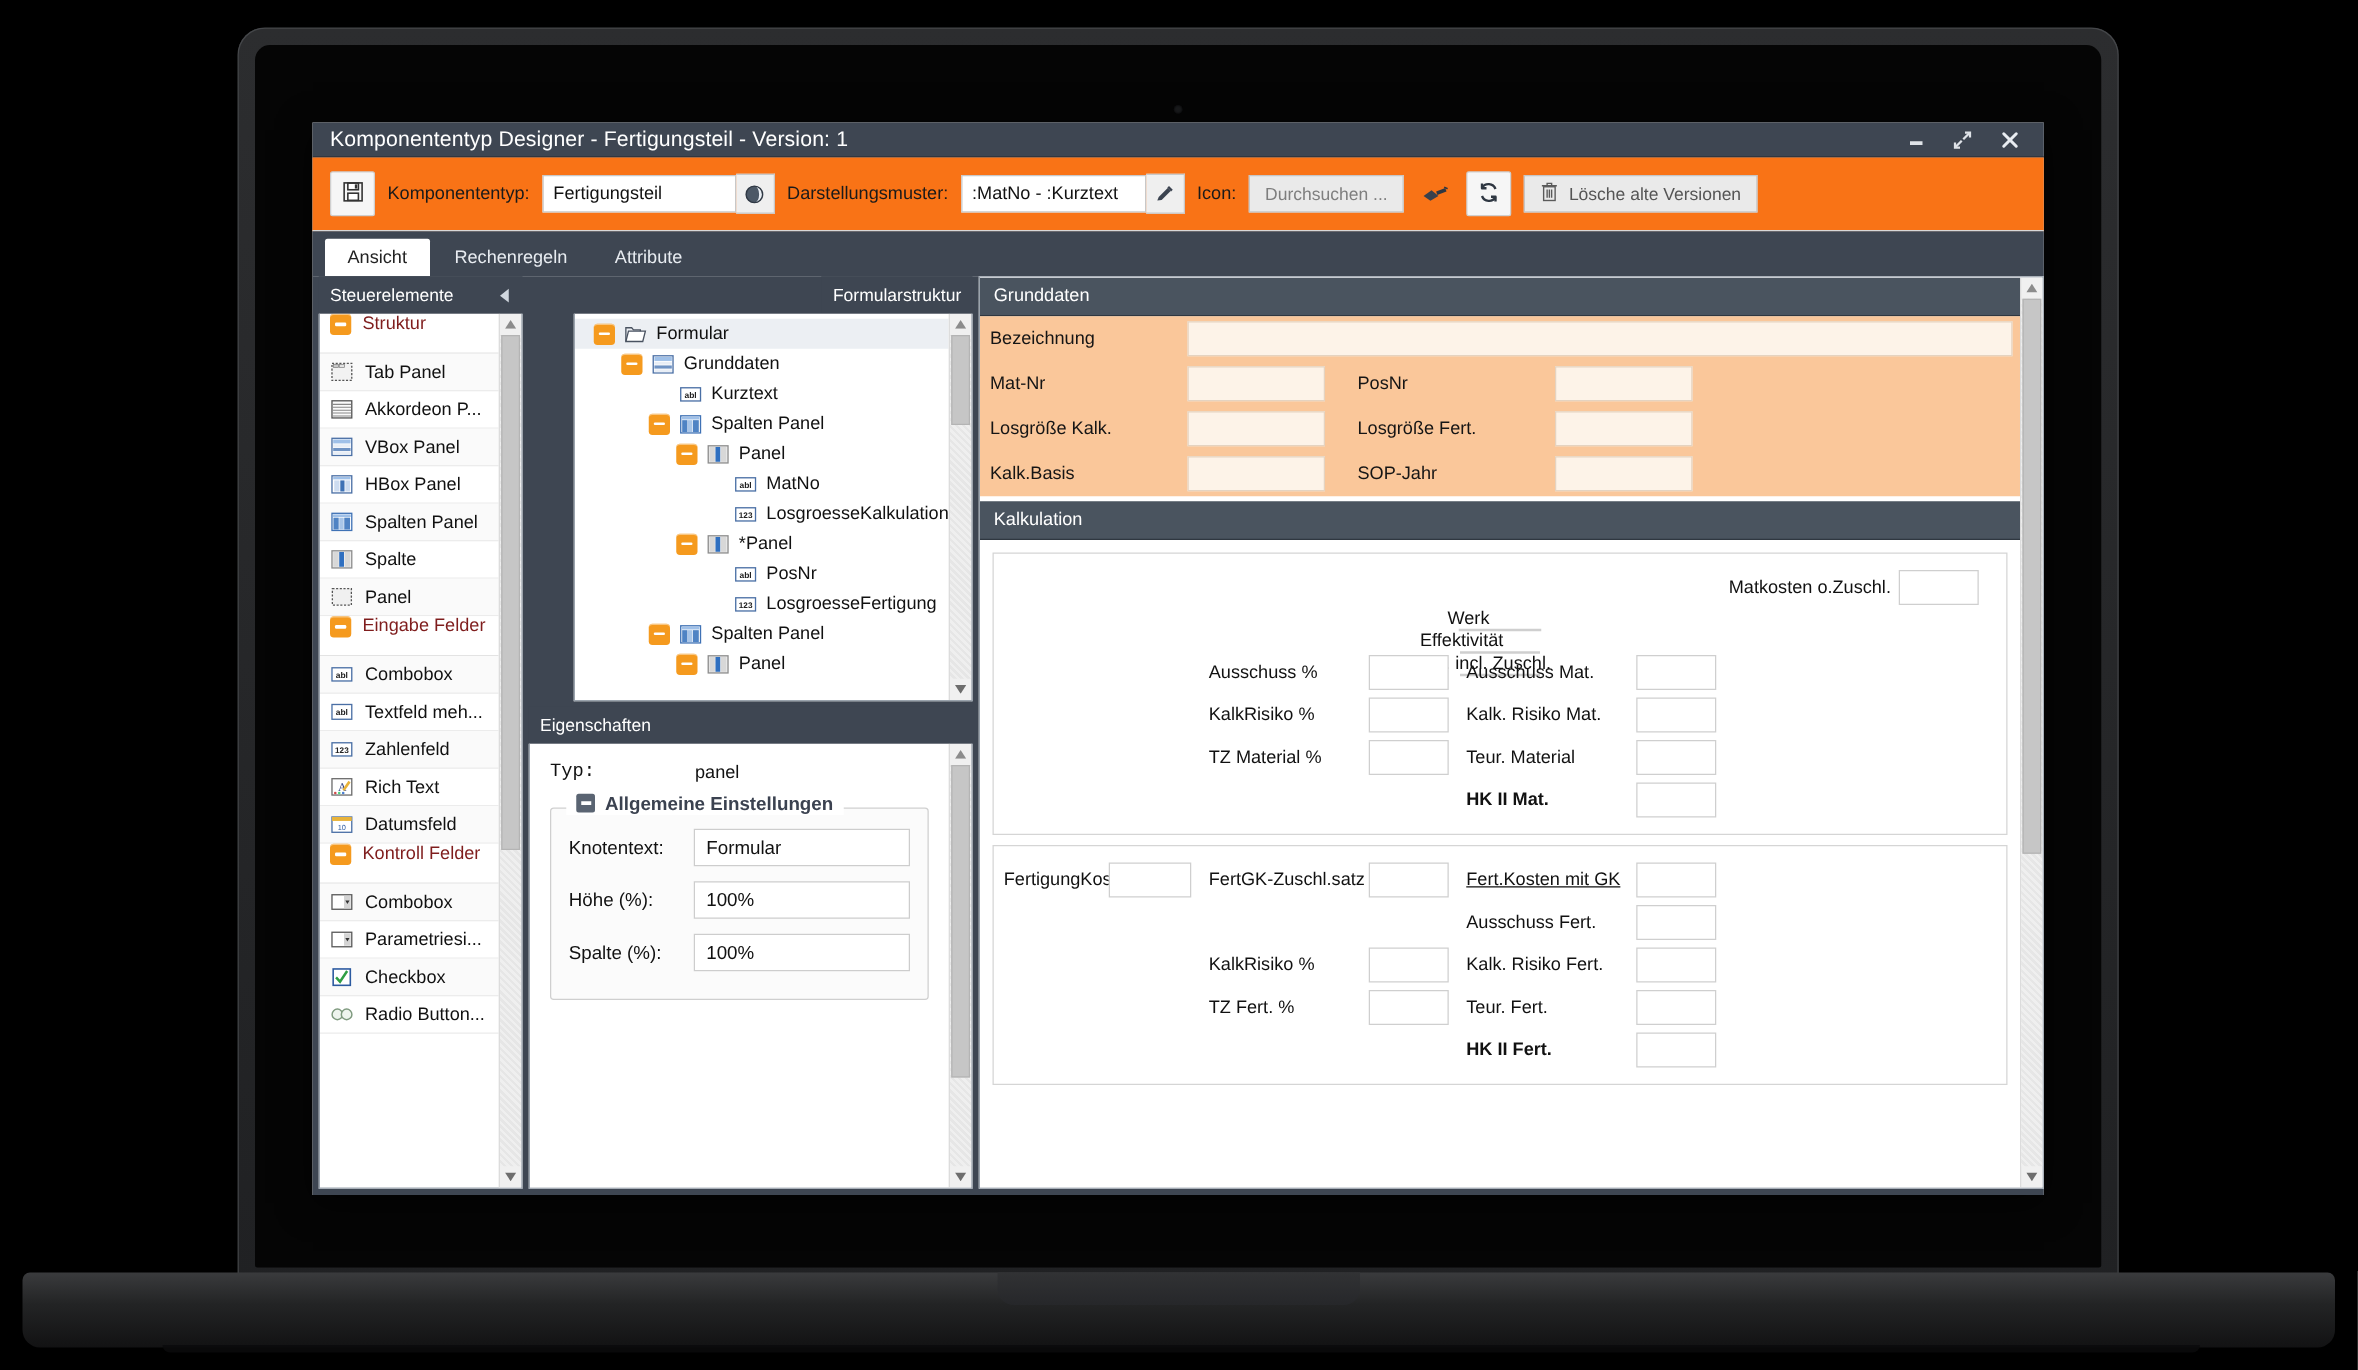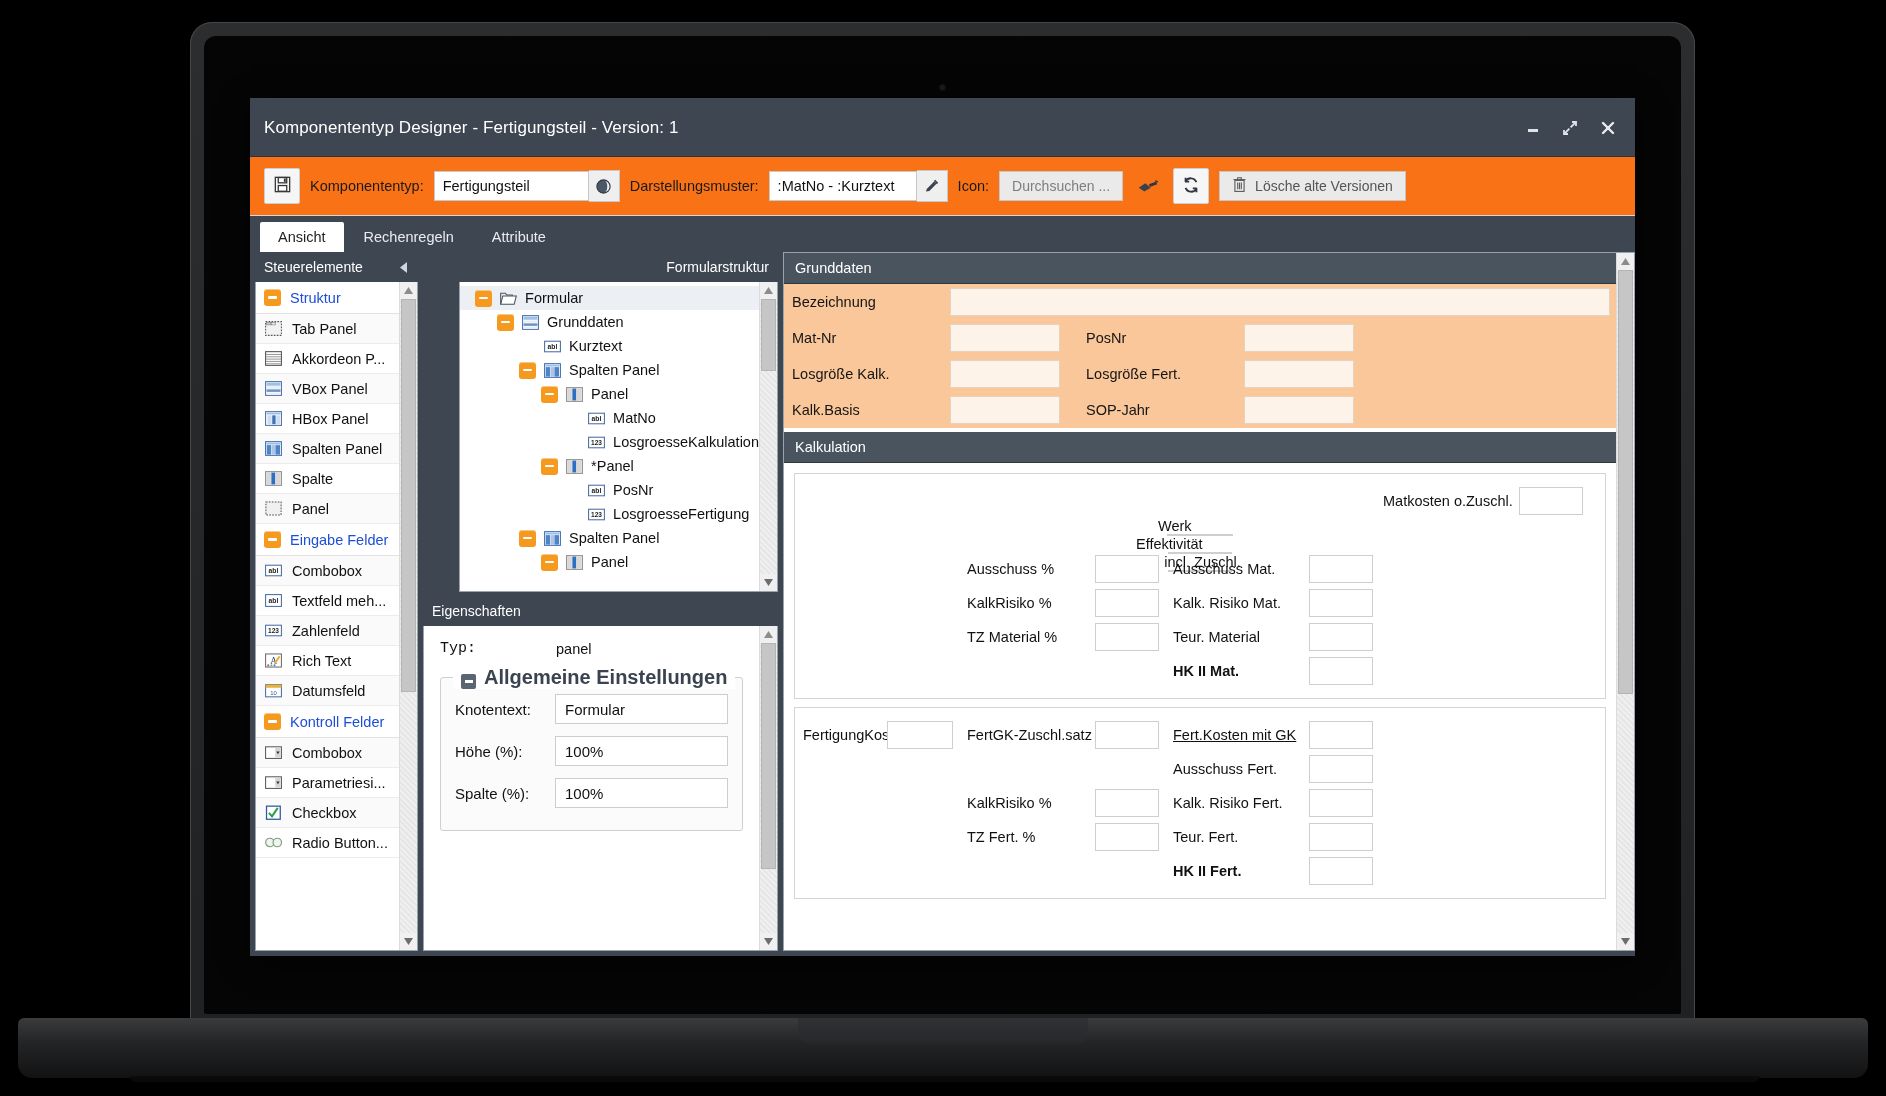--- a/index.html
+++ b/index.html
@@ -38,21 +38,21 @@
 
   
   #app{
     position:absolute;left:250px;top:98px;width:1385px;height:858px;
     background:#f1f1f1;
     box-shadow:0 6px 26px rgba(0,0,0,.7);
     display:flex;flex-direction:column;
     font-size:13px;color:#222;
   }
   .titlebar{
-    height:59px;background:#3e4652;color:#fff;display:flex;align-items:center;
+    height:28px;background:#3e4652;color:#fff;display:flex;align-items:center;
     padding:0 14px;flex:none;
     box-shadow:inset 0 -1px 0 #2c333c;
   }
   .title-text{font-size:17px;font-weight:400;letter-spacing:.1px;}
   .win-btns{margin-left:auto;display:flex;align-items:center;gap:20px;padding-right:4px;}
   .win-btn{color:#dfe3e8;cursor:default;line-height:1;}
   .win-btn svg{display:block;}
 
   
   .toolbar{
@@ -101,22 +101,22 @@
   .panel-hd{
     height:30px;background:#3e4652;color:#fff;display:flex;align-items:center;
     padding:0 9px;font-size:14px;flex:none;
   }
   .panel-hd .collapse{margin-left:auto;cursor:pointer;line-height:0;}
   .panel-body{background:#fff;border:1px solid #9aa3ad;border-top:none;flex:1;min-height:0;display:flex;overflow:hidden;}
 
   
   .palette{flex:1;min-width:0;overflow:hidden;}
   .pal-group{
-    display:flex;align-items:center;gap:9px;height:31px;padding:0 8px;
-    color:#1d4ed8;font-size:14.5px;background:#fff;border-bottom:1px solid #e3e3e3;
+    display:flex;gap:9px;height:31px;padding:0 8px;
+    color:#7f1d1d;font-size:14.5px;background:#fff;border-bottom:1px solid #e3e3e3;
   }
   .pal-item{
     display:flex;align-items:center;gap:9px;height:29px;padding:0 8px;font-size:14.5px;color:#111;
     border-bottom:1px solid #ececec;cursor:pointer;white-space:nowrap;overflow:hidden;
   }
   .pal-item:nth-child(even){background:#fafafa;}
   .minus-box{
     width:17px;height:17px;border-radius:3px;background:#f59a1e;display:flex;align-items:center;
     justify-content:center;flex:none;
     box-shadow:inset 0 1px 0 rgba(255,255,255,.45);
@@ -144,21 +144,21 @@
   .props{flex:1;min-width:0;padding:14px 16px 0 16px;overflow:hidden;background:#fff;}
   .prop-row{display:flex;align-items:center;margin-bottom:6px;}
   .prop-lab{width:116px;font-size:15px;color:#111;font-family:Liberation Mono, monospace;}
   .prop-val{font-size:14.5px;color:#111;}
   .fieldset{
     margin-top:20px;border:1px solid #cfcfcf;border-radius:3px;background:#fbfbfb;
     padding:16px 14px 10px 14px;position:relative;
   }
   .fieldset-lg{
     position:absolute;top:-12px;left:12px;background:#fff;padding:0 8px;
-    display:flex;align-items:flex-end;gap:8px;font-size:20px;font-weight:bold;color:#3b4250;
+    display:flex;align-items:flex-start;gap:8px;font-size:15px;font-weight:bold;color:#3b4250;
   }
   .minus-gray{
     width:15px;height:15px;border-radius:2px;background:#5a6472;display:flex;align-items:center;
     justify-content:center;flex:none;
   }
   .minus-gray::after{content:"";width:8px;height:2.5px;background:#fff;}
   .f-row{display:flex;align-items:center;margin-bottom:12px;}
   .f-lab{width:100px;font-size:15px;color:#111;}
   .f-inp{
     flex:1;height:30px;border:1px solid #cdcdcd;background:#fff;display:flex;align-items:center;

